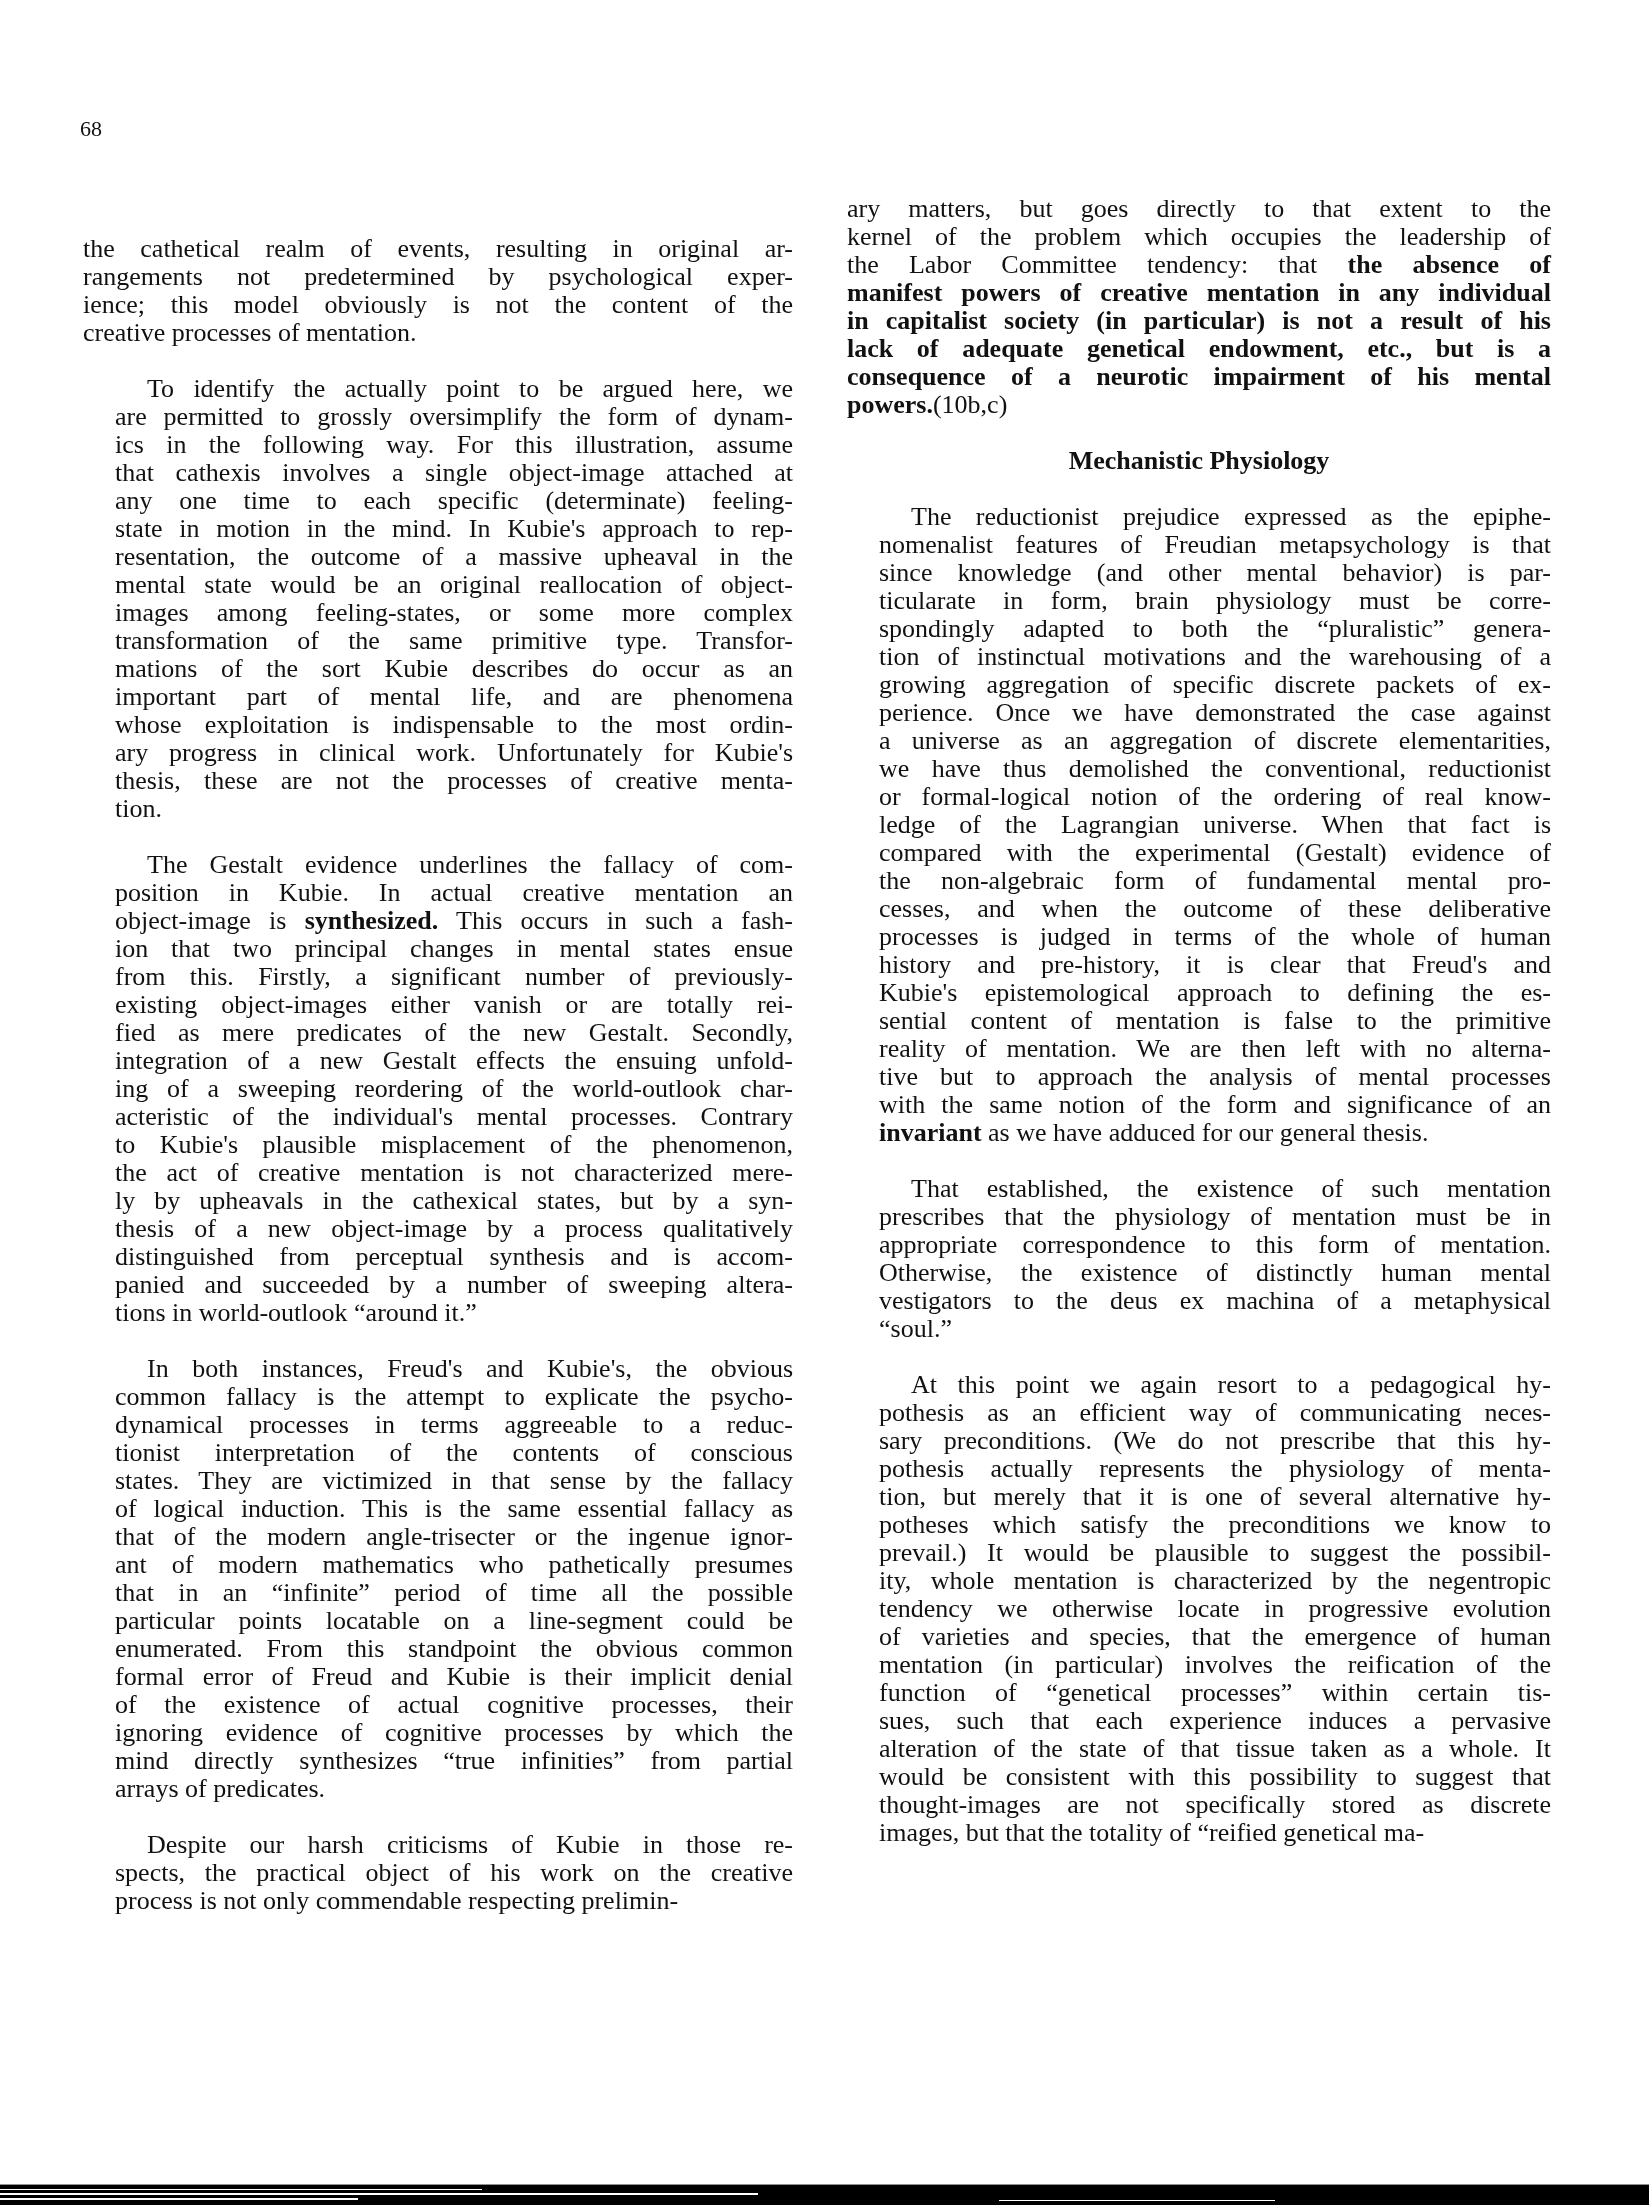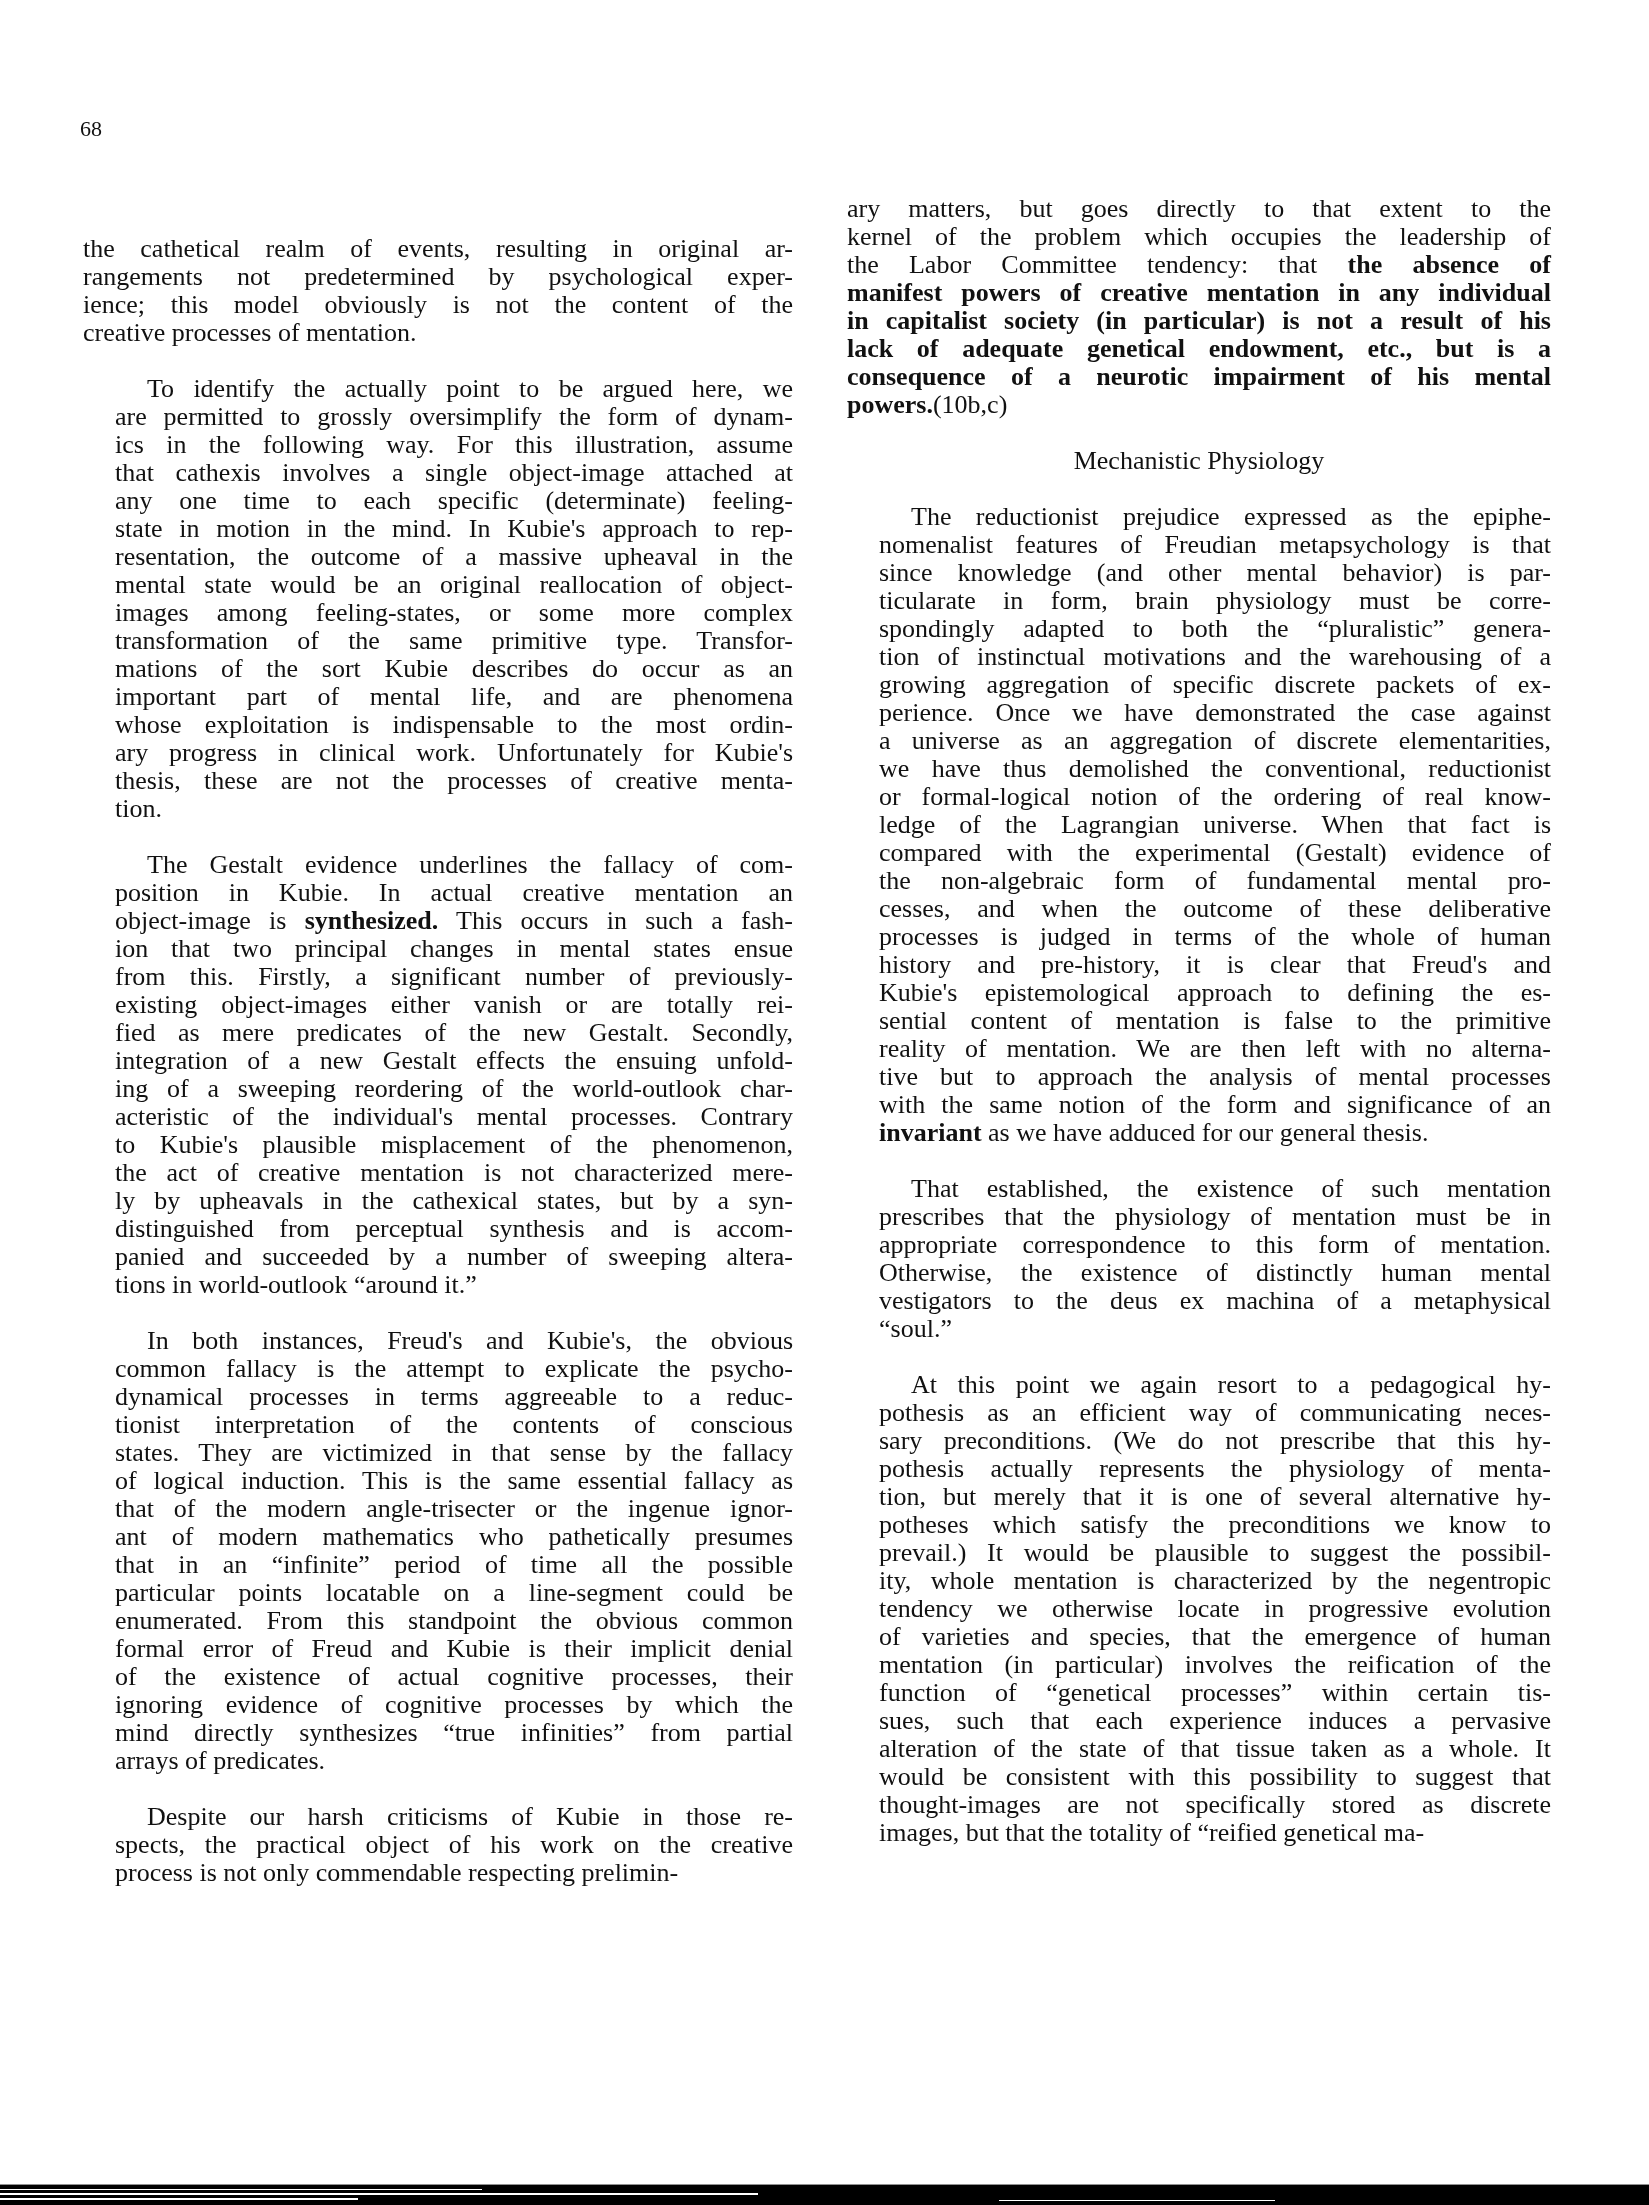--- a/index.html
+++ b/index.html
@@ -19,21 +19,21 @@
     hyphens: manual;
   }
   .col-left { left: 83px; width: 710px; margin-top: 40px; }
   .col-right { left: 847px; width: 704px; }
   .para { margin: 0 0 28px 0; text-indent: 0; }
   .para.indent { text-indent: 32px; }
   .line { display: block; text-align: justify; text-align-last: justify; white-space: nowrap; }
   .line.last { text-align-last: left; }
   .bold { font-weight: bold; }
   .heading {
-    font-weight: normal; text-align: center; font-size: 26px;
+    font-weight: bold; text-align: center; font-size: 26px;
     line-height: 27.6px; margin: 0 0 28px 0;
   }
   .scan-edge {
     position: absolute; left: 0; right: 0; bottom: 0; height: 23.4px;
     background: linear-gradient(180deg, #ffffff 0%, #ffffff 10%, #000 12%, #000 100%);
   }
   .scan-edge .streak {
     position: absolute; height: 1.4px; background: #ffffff;
   }
 </style>
@@ -74,20 +74,21 @@
       <span class="line">ion that two principal changes in mental states ensue</span>
       <span class="line">from this. Firstly, a significant number of previously-</span>
       <span class="line">existing object-images either vanish or are totally rei-</span>
       <span class="line">fied as mere predicates of the new Gestalt. Secondly,</span>
       <span class="line">integration of a new Gestalt effects the ensuing unfold-</span>
       <span class="line">ing of a sweeping reordering of the world-outlook char-</span>
       <span class="line">acteristic of the individual's mental processes. Contrary</span>
       <span class="line">to Kubie's plausible misplacement of the phenomenon,</span>
       <span class="line">the act of creative mentation is not characterized mere-</span>
       <span class="line">ly by upheavals in the cathexical states, but by a syn-</span>
+      <span class="line">thesis of a new object-image by a process qualitatively</span>
       <span class="line">distinguished from perceptual synthesis and is accom-</span>
       <span class="line">panied and succeeded by a number of sweeping altera-</span>
       <span class="line last">tions in world-outlook “around it.”</span>
     </div>
     <div class="para indent">
       <span class="line" style="padding-left: 32px;">In both instances, Freud's and Kubie's, the obvious</span>
       <span class="line">common fallacy is the attempt to explicate the psycho-</span>
       <span class="line">dynamical processes in terms aggreeable to a reduc-</span>
       <span class="line">tionist interpretation of the contents of conscious</span>
       <span class="line">states. They are victimized in that sense by the fallacy</span>

